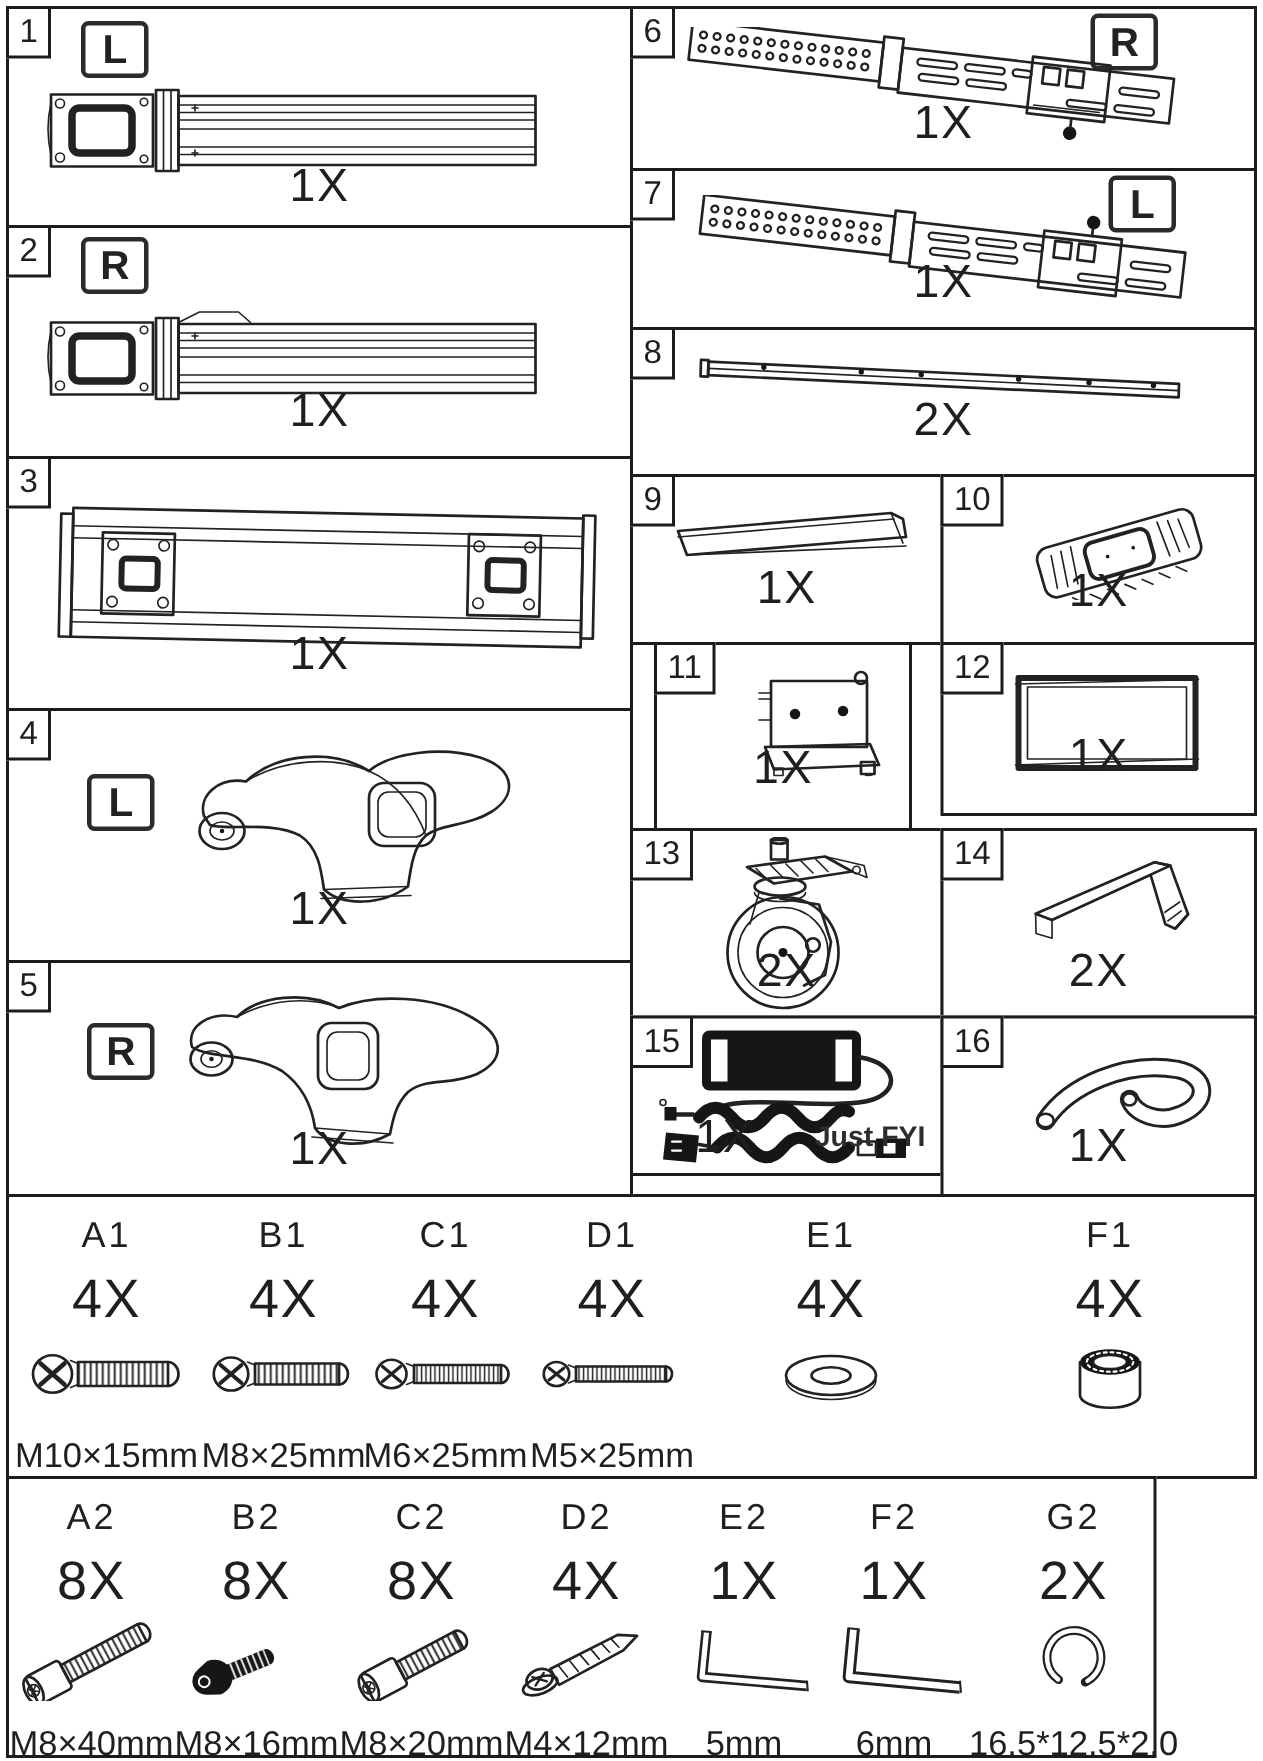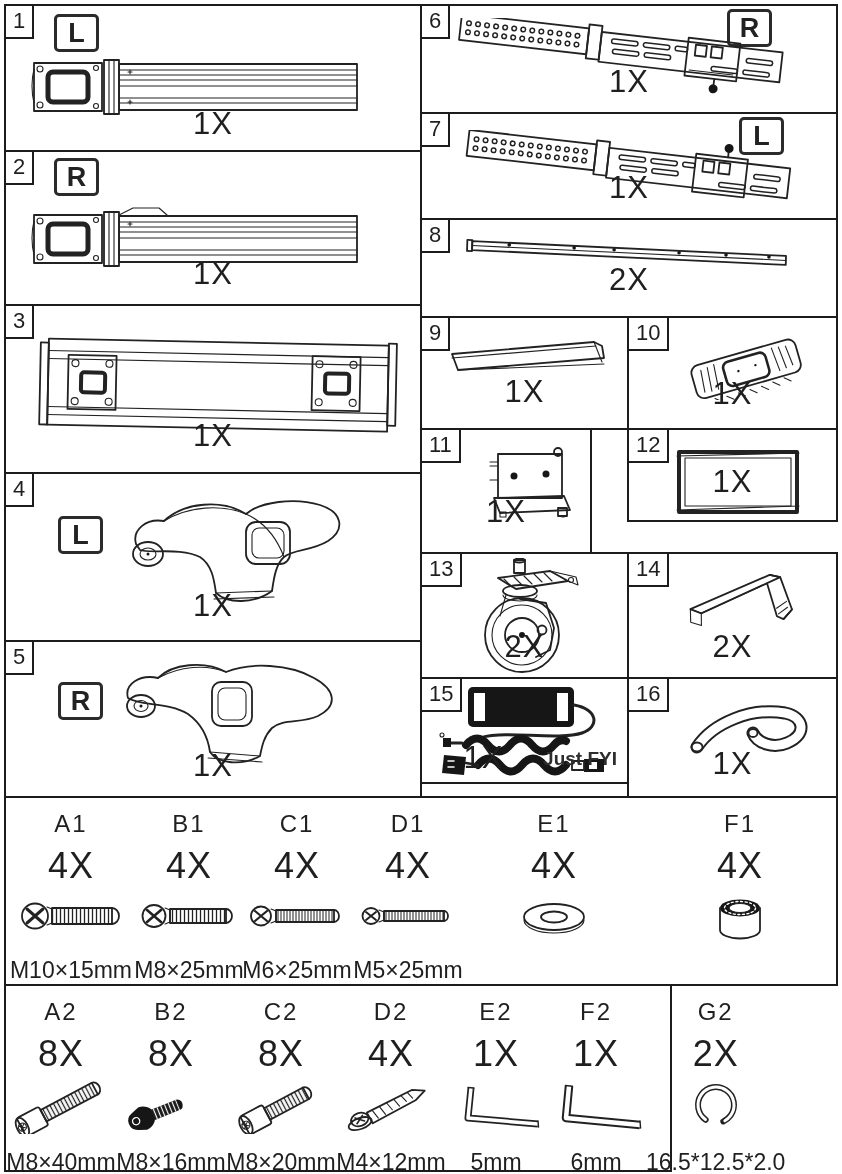--- a/index.html
+++ b/index.html
@@ -256,38 +256,38 @@
         <path d="M20,26 l-2,22 M27,25 l-2,24 M34,24 l-2,25" class="thin"></path>
         <path d="M94,24 l2,24 M101,25 l2,22 M108,26 l2,20" class="thin"></path>
         <path d="M14,56 l6,5 M26,57 l6,5 M38,58 l6,5 M50,58 l6,5 M62,58 l6,5 M74,58 l6,5 M86,57 l6,5 M98,56 l6,5" class="thin"></path>
         <circle cx="56" cy="37" r="1.2" class="fd"></circle>
           <circle cx="74" cy="36" r="1.2" class="fd"></circle>
       </g>
     </svg>
     <div class="qty" style="bottom:16px">1X</div>
   </div>
 
-  <div class="cell" style="left:420px;top:428px;width:172px;height:126px">
+  <div class="cell" style="left:436px;top:428px;width:172px;height:126px">
     <div class="num">11</div>
     <svg class="ill d" style="left:50px;top:16px" width="118" height="80" viewBox="0 0 118 80">
       <rect x="26" y="8" width="64" height="44"></rect>
       <circle cx="42" cy="30" r="3.5" class="fd"></circle>
         <circle cx="74" cy="28" r="3.5" class="fd"></circle>
       <circle cx="86" cy="6" r="4"></circle>
         <path d="M82,8 h8" class="thin"></path>
       <path d="M18,16 h8 M18,20 h8 M18,34 h8" class="thin"></path>
       <path d="M22,52 L92,50 L98,64 L28,67 Z"></path>
       <rect x="86" y="62" width="9" height="8"></rect>
         <path d="M88,70 a4,3 0 0 0 6,0" class="thin"></path>
       <rect x="28" y="66" width="6" height="5" class="thin"></rect>
     </svg>
     <div class="qty" style="bottom:22px">1X</div>
   </div>
 
-  <div class="cell" style="left:627px;top:428px;width:211px;height:94px">
+  <div class="cell" style="left:627px;top:428px;width:211px;height:116px">
     <div class="num">12</div>
     <svg class="ill d" style="left:44px;top:16px" width="130" height="72" viewBox="0 0 130 72">
       <rect x="6" y="6" width="118" height="60" stroke-width="4"></rect>
       <rect x="12" y="12" width="106" height="48" class="thin"></rect>
       <path d="M4,10 L126,7 M4,64 L126,60" class="thin"></path>
     </svg>
     <div class="qty" style="bottom:20px">1X</div>
   </div>
 
   <div class="cell" style="left:420px;top:552px;width:209px;height:127px">
@@ -436,21 +436,21 @@
           <svg class="d" width="104" height="52" viewBox="0 0 104 52">
         <ellipse cx="52" cy="15" rx="20" ry="8.5" class="fd"></ellipse>
         <ellipse cx="52" cy="15" rx="11" ry="4.5" fill="#fff" stroke="#222" stroke-width="1.2"></ellipse>
         <ellipse cx="52" cy="15" rx="15.5" ry="6.5" fill="none" stroke="#fff" stroke-width="1.4" stroke-dasharray="2 2.5"></ellipse>
         <path d="M32,15 V37 a20,8.5 0 0 0 40,0 V15"></path>
       </svg>
         </div>
     </div>
   </div>
 
-  <div class="hwsec" style="left:4px;top:984px;width:668px;height:188px">
+  <div class="hwsec" style="left:4px;top:984px;width:767px;height:188px">
     <div class="hw" style="width:130px">
       <div class="hw-id">A2</div>
       <div class="hw-qty">8X</div>
       <div class="hw-ic">
           <svg class="d" width="110" height="56" viewBox="0 0 110 56">
         <g transform="rotate(-28 55 28)">
           <rect x="10" y="18" width="25" height="21" rx="2.5"></rect>
           <ellipse cx="11" cy="28.5" rx="5.5" ry="10"></ellipse>
           <circle cx="11" cy="28.5" r="4" class="thin"></circle>
           <path d="M8,26 l6,5 M14,26 l-6,5 M11,25 v7" stroke-width="1"></path>

